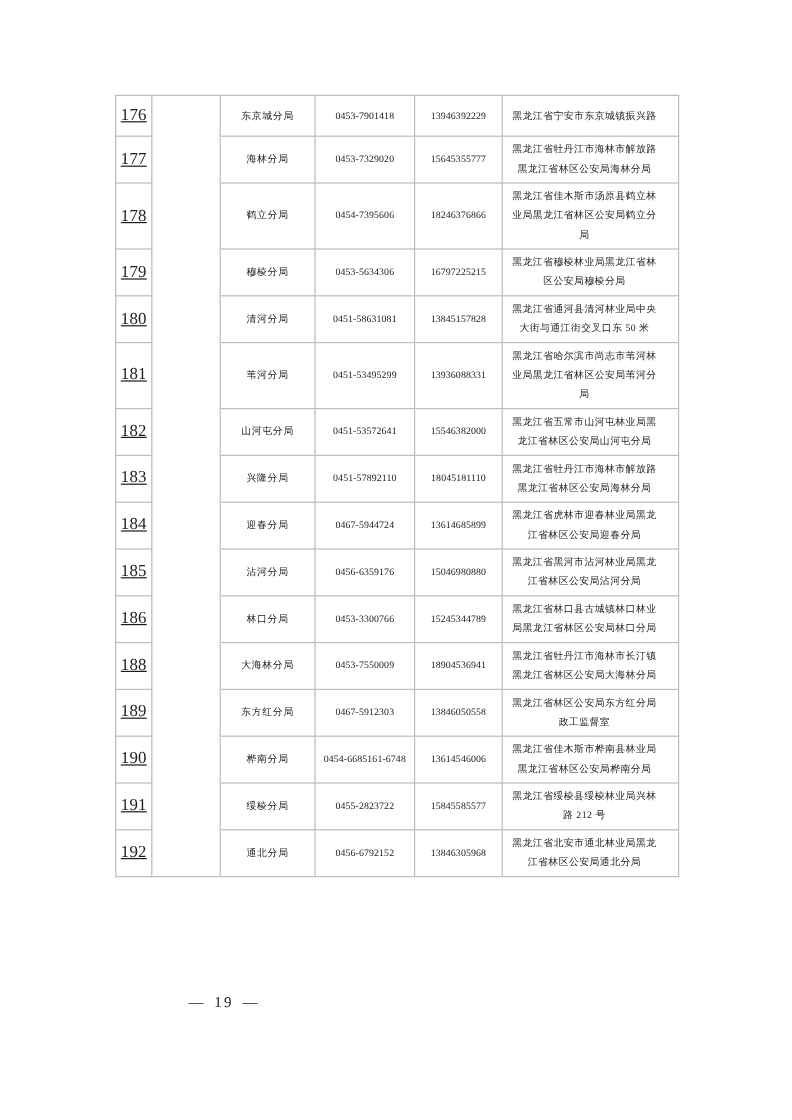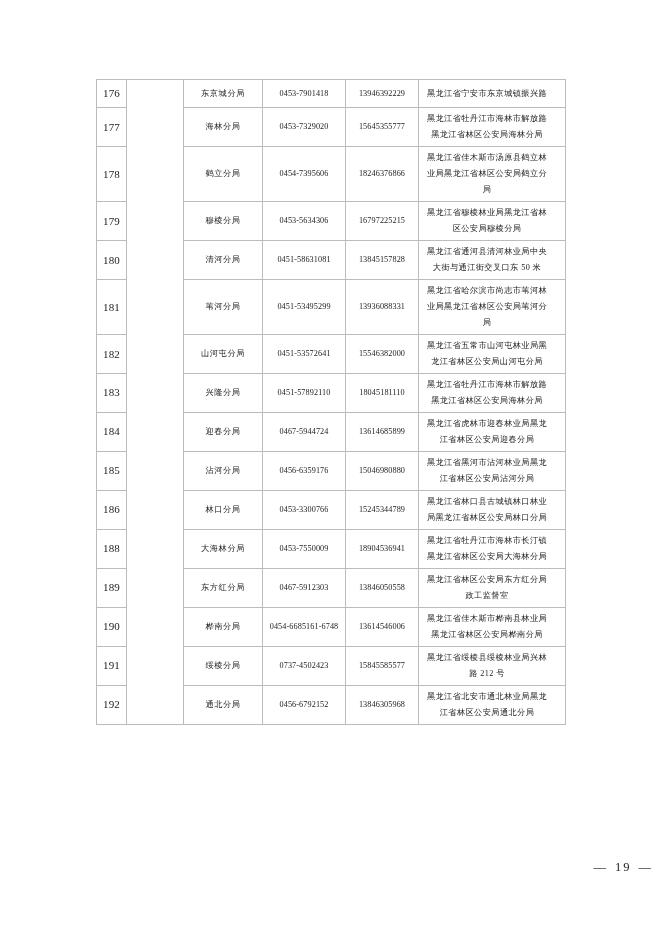--- a/index.html
+++ b/index.html
@@ -40,35 +40,35 @@
     color: #1c1c1c;
     word-break: break-all;
   }
   .col-idx   { width: 30px; }
   .col-blank { width: 57px; }
   .col-name  { width: 79px; }
   .col-tel   { width: 83px; }
   .col-mob   { width: 73px; }
   .col-addr  { width: 147px; }
 
-  td.cell-index  { font-size: 11px; letter-spacing: .2px; }
+  td.cell-index  { font-size: 14px; letter-spacing: .2px; text-decoration: underline; }
   td.cell-name   { letter-spacing: .6px; }
   td.cell-tel    { font-size: 8.2px; letter-spacing: .1px; }
   td.cell-mobile { font-size: 8.2px; letter-spacing: .1px; }
   td.cell-addr   { text-align: center; letter-spacing: .4px; padding-left: 6px; padding-right: 16px; }
   td.cell-blank  { border-top: none; border-bottom: none; }
   tr:first-child td.cell-blank { border-top: 1px solid #b9bcc0; }
   tr:last-child  td.cell-blank { border-bottom: 1px solid #b9bcc0; }
 
   .page-footer {
     position: absolute;
     left: 0;
-    top: 860px;
+    top: 828px;
     width: 660px;
-    text-align: right;
+    text-align: left;
     font-size: 12.5px;
     color: #1a1a1a;
     letter-spacing: 2px;
   }
   .page-footer .pf-inner {
     display: inline-block;
     margin-left: 150px;
   }
   .pf-dash { display: inline-block; padding: 0 7px; }
 </style>
@@ -196,21 +196,21 @@
           <td class="cell-blank"></td>
           <td class="cell-name">桦南分局</td>
           <td class="cell-tel">0454-6685161-6748</td>
           <td class="cell-mobile">13614546006</td>
           <td class="cell-addr">黑龙江省佳木斯市桦南县林业局黑龙江省林区公安局桦南分局</td>
         </tr>
         <tr>
           <td class="cell-index">191</td>
           <td class="cell-blank"></td>
           <td class="cell-name">绥棱分局</td>
-          <td class="cell-tel">0737-4502423</td>
+          <td class="cell-tel">0455-2823722</td>
           <td class="cell-mobile">15845585577</td>
           <td class="cell-addr">黑龙江省绥棱县绥棱林业局兴林路 212 号</td>
         </tr>
         <tr>
           <td class="cell-index">192</td>
           <td class="cell-blank"></td>
           <td class="cell-name">通北分局</td>
           <td class="cell-tel">0456-6792152</td>
           <td class="cell-mobile">13846305968</td>
           <td class="cell-addr">黑龙江省北安市通北林业局黑龙江省林区公安局通北分局</td>

